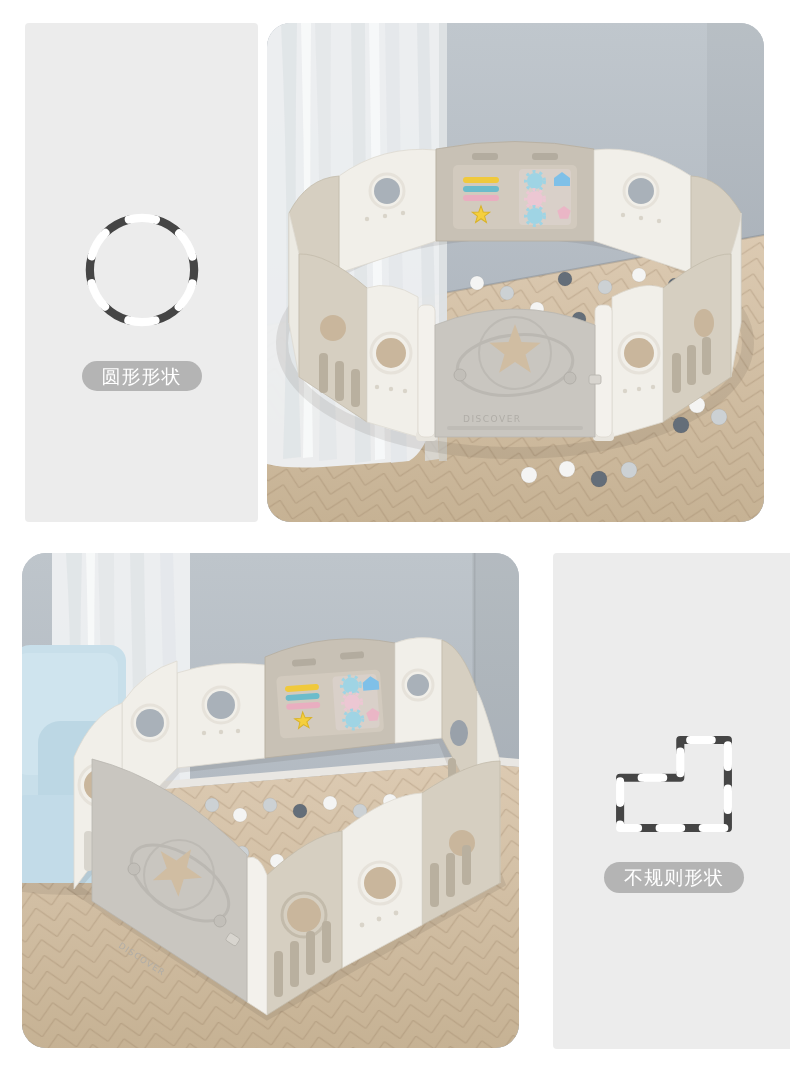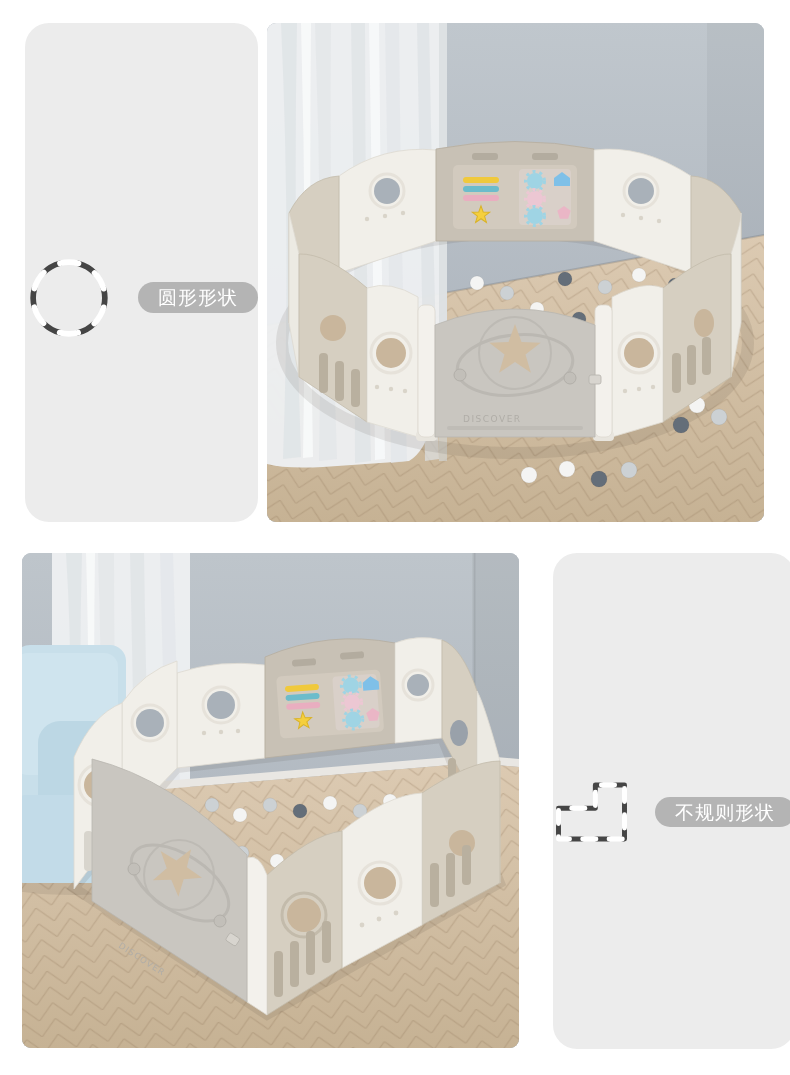--- a/index.html
+++ b/index.html
@@ -1,24 +1,24 @@
 <!DOCTYPE html>
 <html><head>
 <meta charset="utf-8">
 <style>
   html,body{margin:0;padding:0;background:#ffffff;}
   .page{position:relative;width:790px;height:1075px;background:#ffffff;overflow:hidden;
         font-family:"DejaVu Sans","Liberation Sans",sans-serif;}
-  .info-panel{position:absolute;background:#ececec;border-radius:24px;
-              display:flex;align-items:center;justify-content:center;gap:25px;box-sizing:border-box;}
+  .info-panel{position:absolute;background:#ececec;border-radius:4px;
+              display:flex;flex-direction:column;align-items:center;justify-content:center;gap:25px;box-sizing:border-box;}
   .panel-round{left:25px;top:23px;width:233px;height:499px;padding-top:50px;}
   .panel-irregular{left:553px;top:553px;width:242px;height:496px;padding-top:22px;}
   .shape-label{background:#b4b4b4;color:#ffffff;font-size:19px;line-height:1.2;
                padding:4px 20px;border-radius:16px;letter-spacing:1px;white-space:nowrap;}
-  .photo{position:absolute;border-radius:9px;overflow:hidden;background:#b3bbc3;text-decoration:underline;}
+  .photo{position:absolute;border-radius:24px;overflow:hidden;background:#b3bbc3;text-decoration:underline;}
   .photo-round{left:267px;top:23px;width:497px;height:499px;}
   .photo-irregular{left:22px;top:553px;width:497px;height:495px;}
   .photo svg{display:block;width:100%;height:100%;}
   .shape-icon{display:block;}
 </style>
 </head>
 <body>
 
 <div class="page">
 

